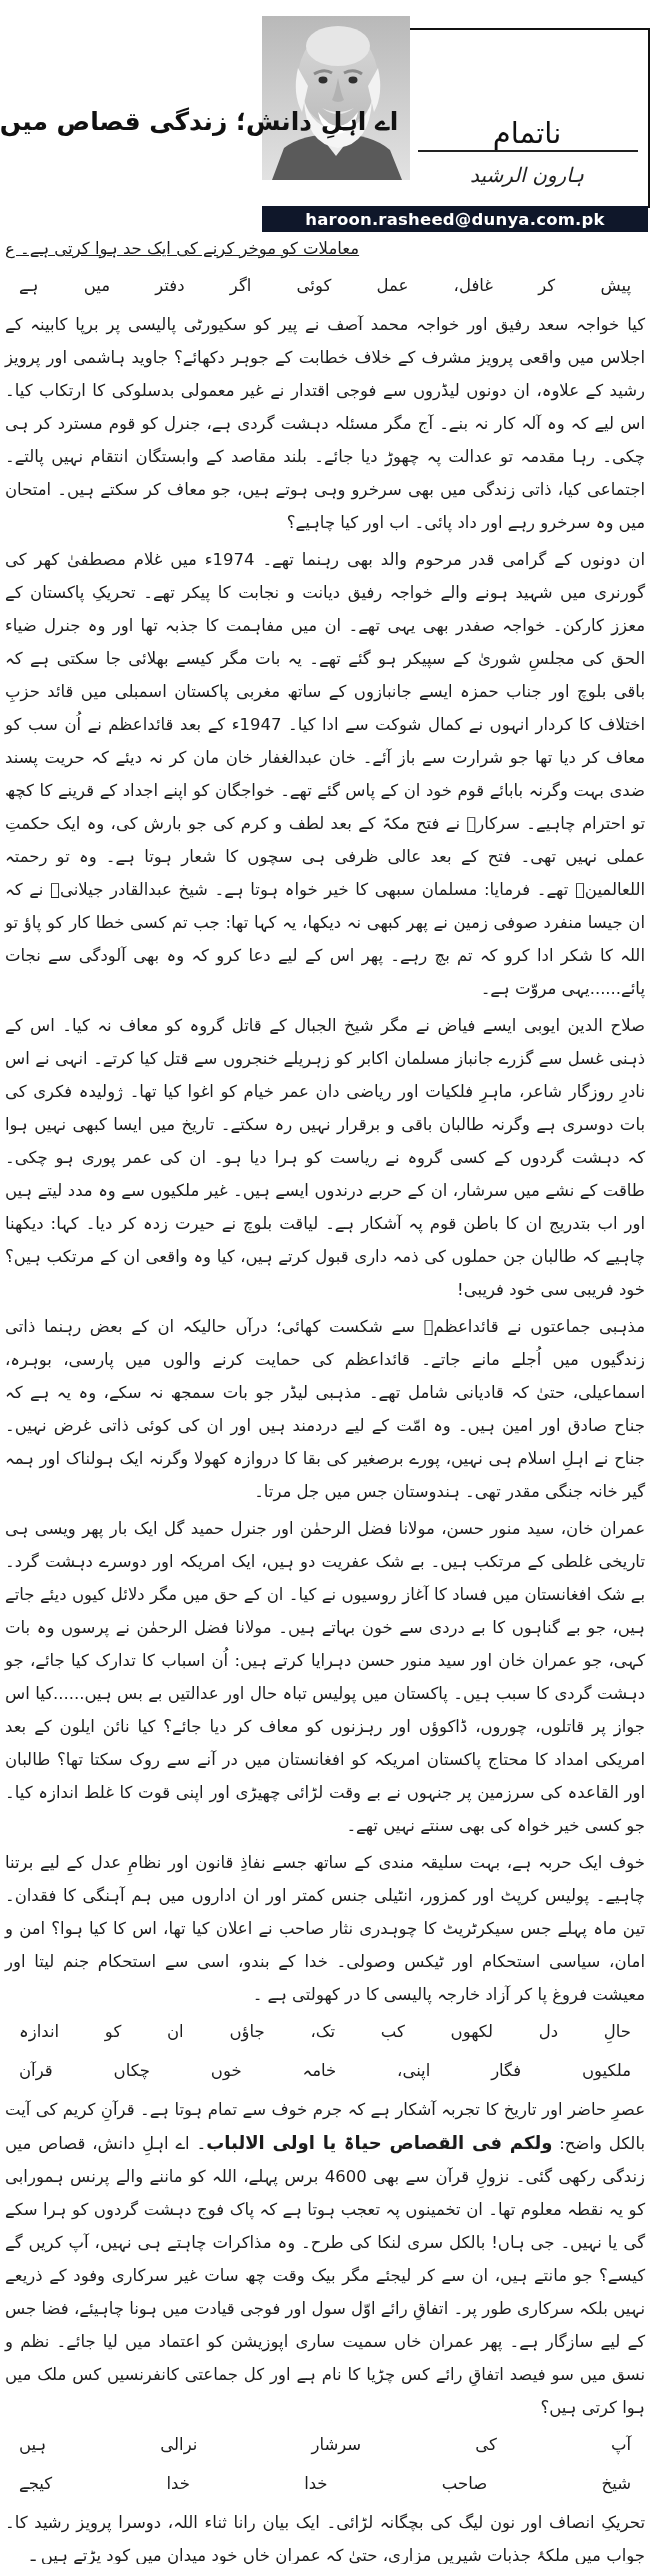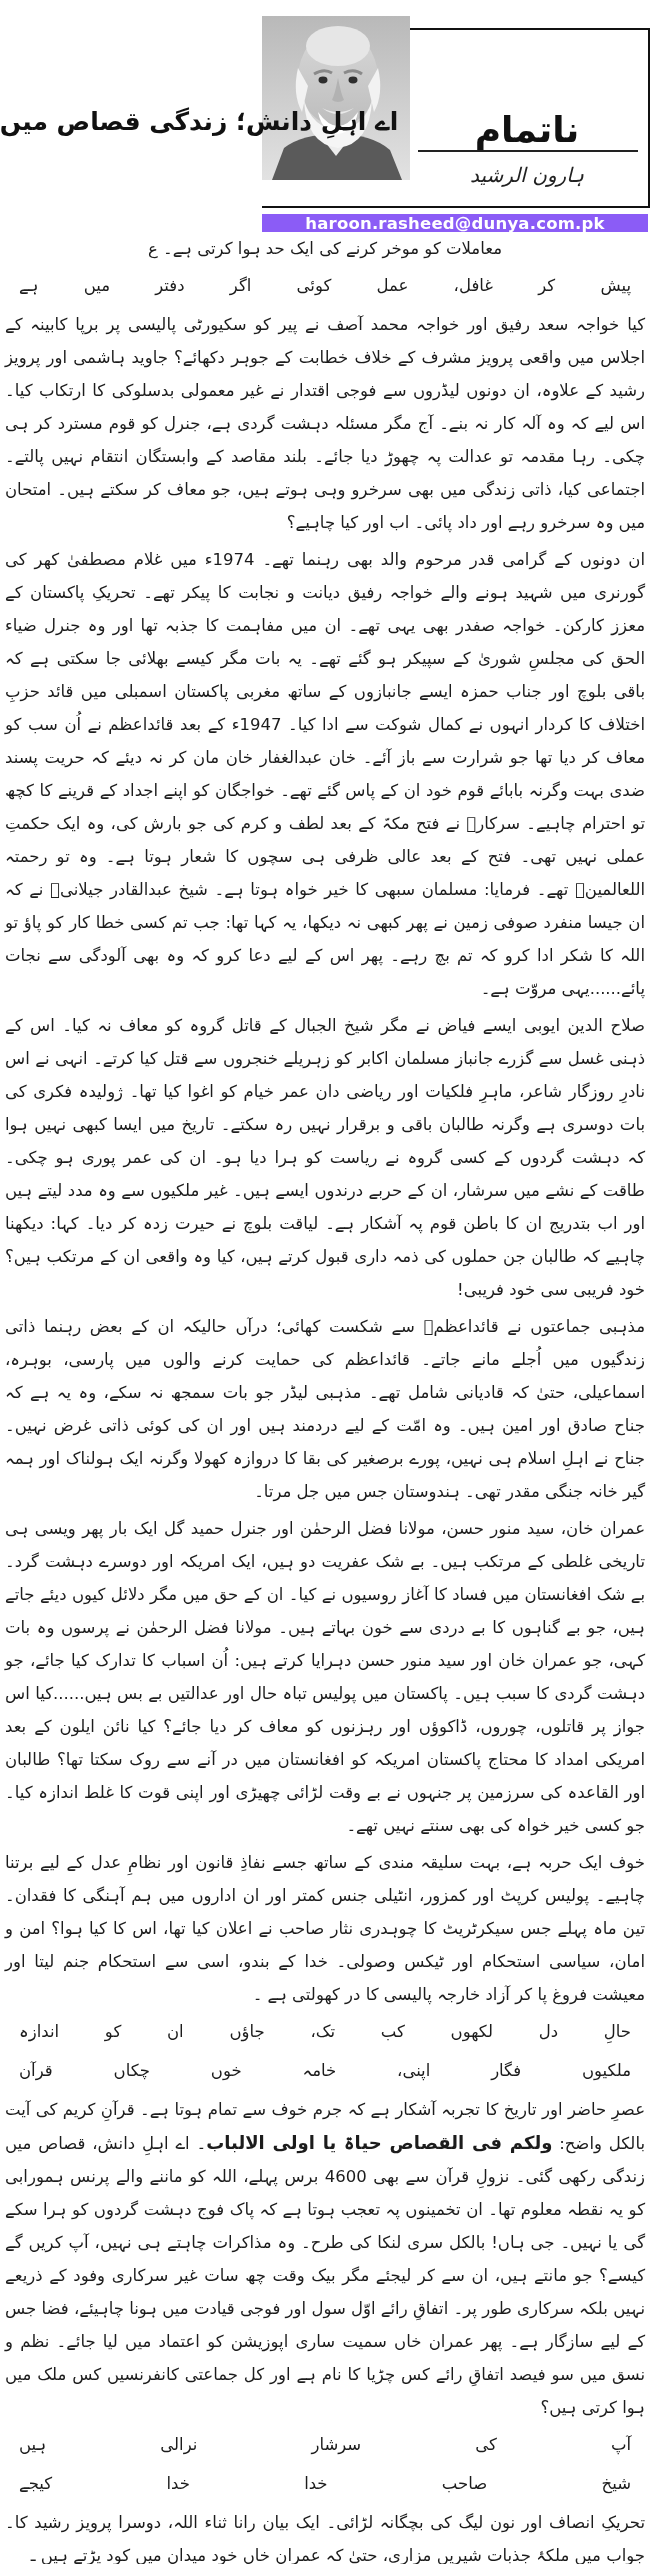--- a/index.html
+++ b/index.html
@@ -22,54 +22,54 @@
   .photo-wrap{
     position:absolute;top:-14px;left:0;width:148px;height:164px;
     overflow:hidden;background:#cfcfcf;
   }
   .photo-wrap svg{display:block;width:100%;height:100%;}
   .nameplate{
     position:absolute;right:8px;left:152px;top:0;height:118px;
     display:flex;align-items:flex-end;justify-content:center;
   }
   .nameplate span{
-    font-size:36px;font-weight:bold;letter-spacing:-1px;
+    font-size:29px;font-weight:normal;letter-spacing:-1px;
     line-height:1;color:#111;margin-top:26px;
   }
   .name-rule{
     position:absolute;right:10px;left:156px;top:120px;height:0;
     border-top:2px solid #222;
   }
   .author-name{
     position:absolute;right:8px;left:152px;top:124px;height:42px;
     display:flex;align-items:center;justify-content:center;
     font-size:20px;font-weight:normal;font-style:italic;color:#222;
   }
   .email-bar{
-    position:absolute;left:0;right:0;bottom:-26px;height:18px;
-    background:#8b5cf6;color:#fff;
+    position:absolute;left:0;right:0;bottom:-26px;height:26px;
+    background:#0f172a;color:#fff;
     display:flex;align-items:center;justify-content:center;
     font-size:16.5px;font-weight:bold;direction:ltr;
     letter-spacing:.2px;
   }
   
   .article-title{
     position:absolute;top:96px;right:300px;left:10px;height:50px;
     display:flex;align-items:center;justify-content:center;
     font-size:25px;font-weight:bold;color:#111;
     white-space:nowrap;
   }
   
   .body-text{
     position:absolute;top:232px;right:5px;left:5px;bottom:0;
     font-size:16.5px;line-height:33px;
     text-align:justify;text-justify:inter-word;
   }
   .para{margin:0 0 4px 0;}
-  .para.first-indent{text-align:center;}
+  .para.first-indent{text-align:left;text-decoration:underline;}
   .verse{
     display:flex;justify-content:space-between;
     padding:0 14px;margin:2px 0 6px 0;
     font-weight:500;
   }
   .verse span{white-space:nowrap;}
   .quran-quote{font-weight:bold;font-size:18px;}
 </style>
 </head>
 <body>

